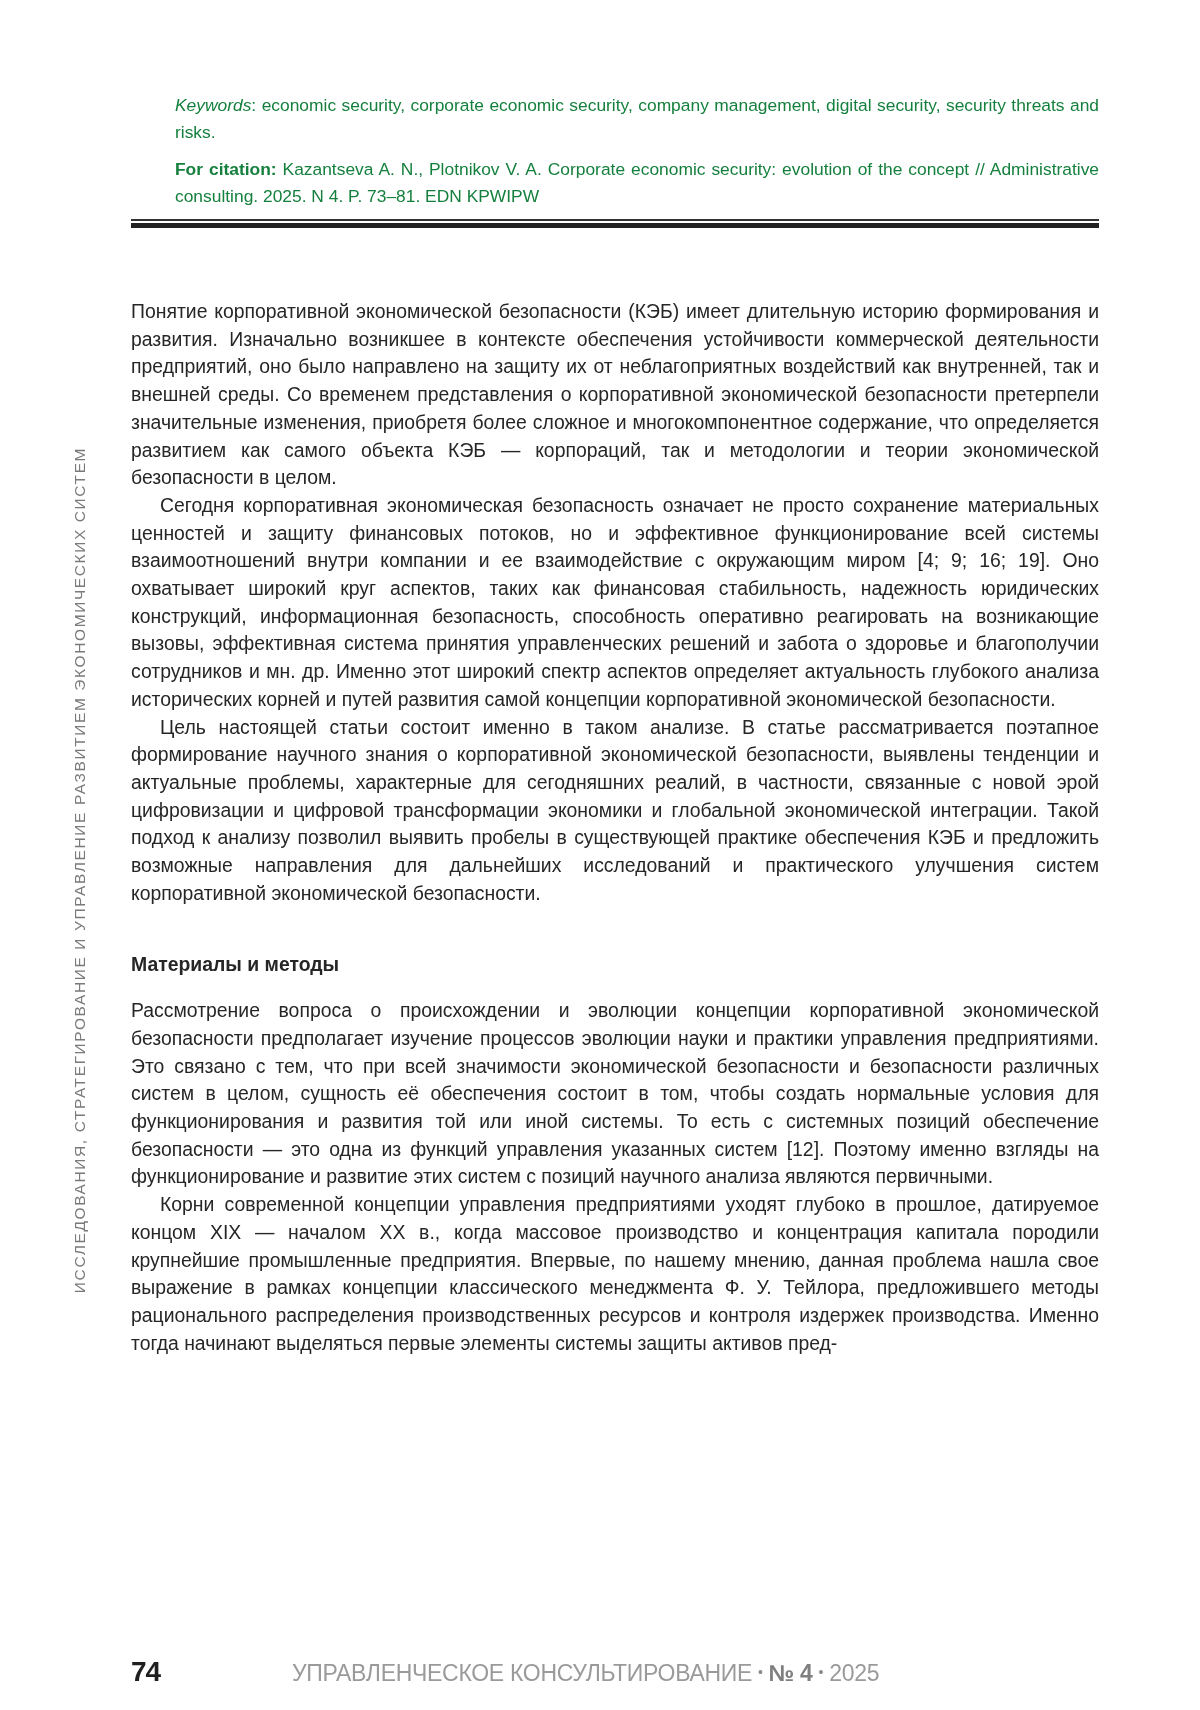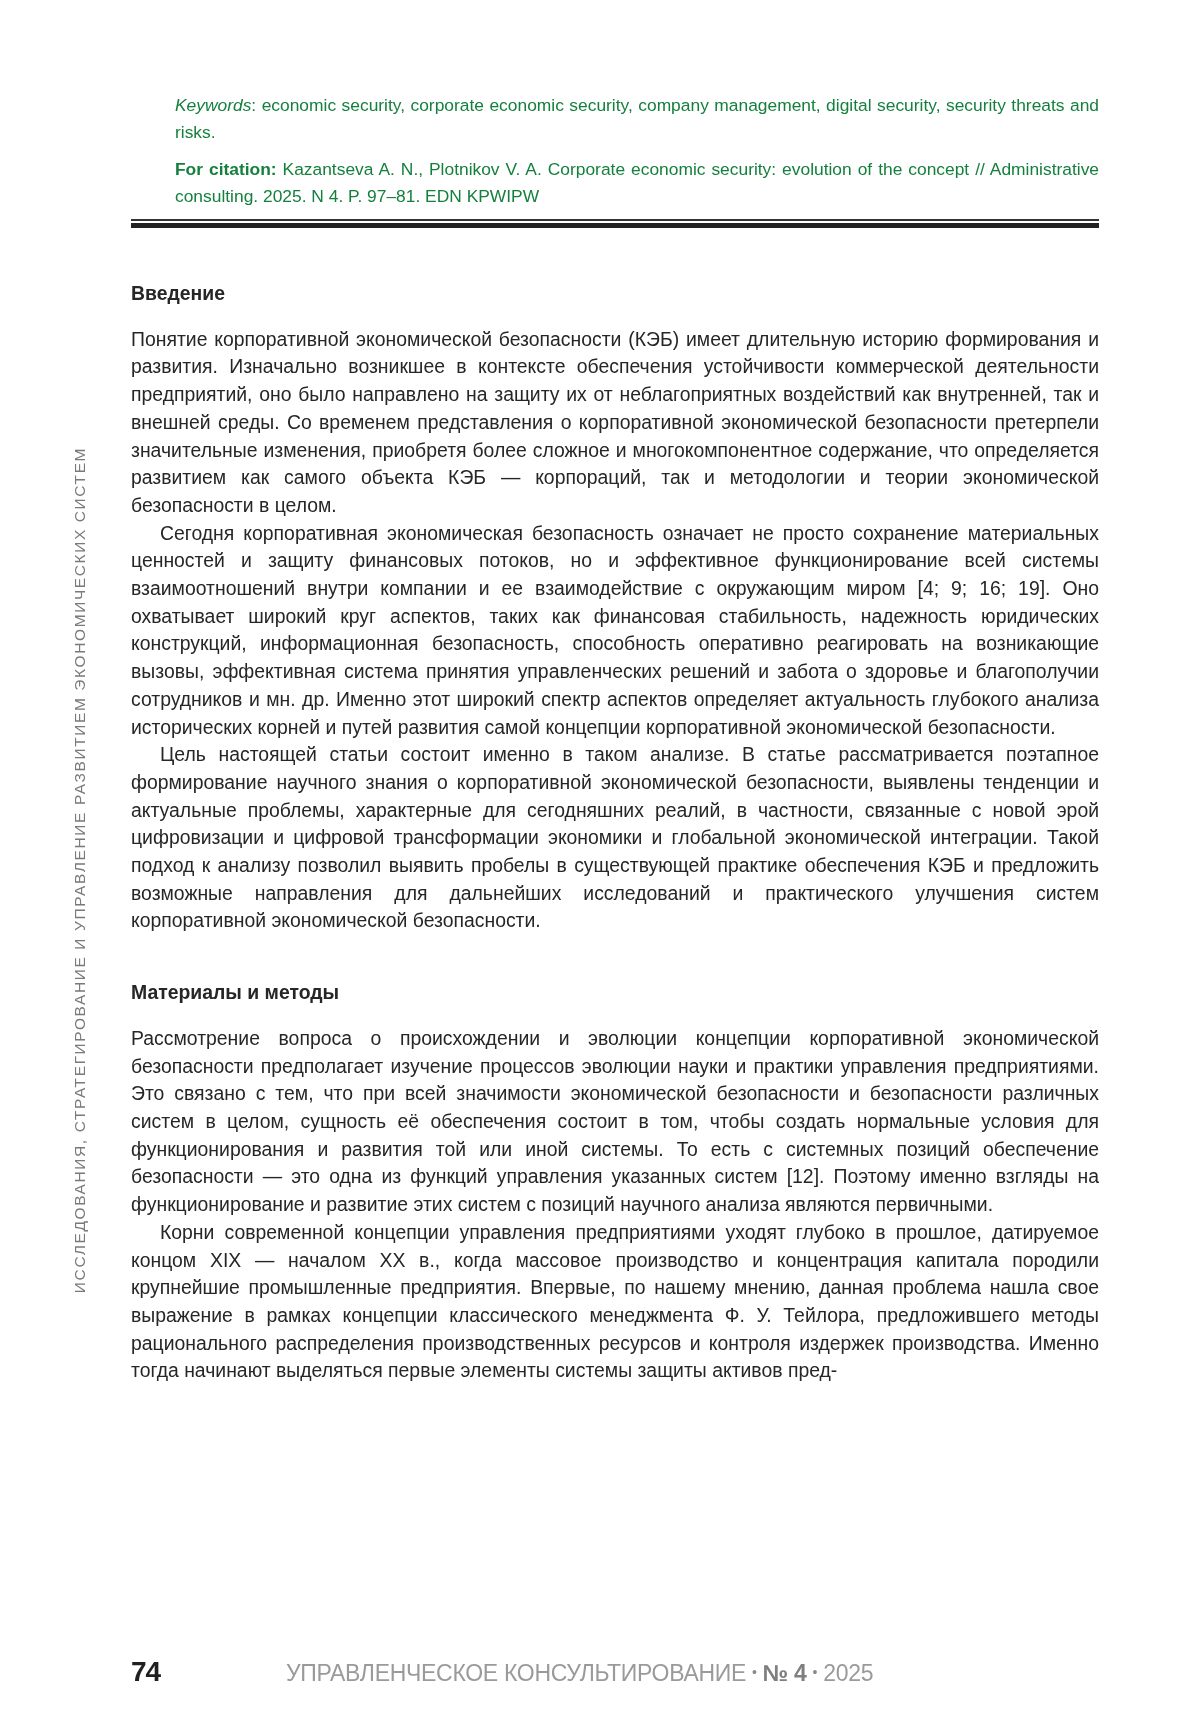--- a/index.html
+++ b/index.html
@@ -32,48 +32,47 @@
 
     .article { position: absolute; left: 0; top: 280px; width: 968px; font-size: 19.4px; line-height: 27.7px; color: #262626; }
     .section-title { font-weight: bold; font-size: 19.4px; margin: 0; line-height: 27.7px; }
     .para { margin: 0; text-align: justify; hyphens: manual; }
     .para.indent { text-indent: 29px; }
     .gap-after-title { height: 18px; }
     .gap-section { height: 44px; }
 
     .footer { position: absolute; left: 131px; top: 1632px; width: 968px; height: 40px; margin-top: 24px; }
     .page-number { position: absolute; left: 0; top: 0; font-size: 28px; font-weight: bold; color: #1f1f1f; letter-spacing: -1px; }
-    .journal-line { position: absolute; left: 155px; top: 4px; font-size: 23px; color: #9a9a9a; letter-spacing: -0.3px; white-space: nowrap; }
+    .journal-line { position: absolute; left: 161px; top: 4px; font-size: 23px; color: #9a9a9a; letter-spacing: -0.3px; white-space: nowrap; }
     .journal-line .bullet { font-size: 14px; vertical-align: 4px; margin: 0 6px; color: #8a8a8a; }
     .journal-line .issue { font-weight: bold; color: #7f7f7f; }
   </style>
 </head>
 <body>
 
 <div class="side-running-head">ИССЛЕДОВАНИЯ, СТРАТЕГИРОВАНИЕ И УПРАВЛЕНИЕ РАЗВИТИЕМ ЭКОНОМИЧЕСКИХ СИСТЕМ</div>
 
 <div class="content">
 
   <div class="meta-block">
     <p>
       <span class="kw-label">Keywords</span><span>: economic security, corporate economic security, company management, digital security, security threats and risks.</span>
     </p>
     <p class="citation">
-      <span class="cit-label">For citation:</span><span> Kazantseva A. N., Plotnikov V. A. Corporate economic security: evolution of the concept // Administrative consulting. 2025. N 4. P. 97–81. EDN KPWIPW</span>
+      <span class="cit-label">For citation:</span><span> Kazantseva A. N., Plotnikov V. A. Corporate economic security: evolution of the concept // Administrative consulting. 2025. N 4. P. 73–81. EDN KPWIPW</span>
     </p>
   </div>
 
   <div class="rule-wrap">
     <div class="rule-thin"></div>
     <div class="rule-gap"></div>
     <div class="rule-thick"></div>
   </div>
 
   <div class="article">
-    <h2 class="section-title">Введение</h2>
     <div class="gap-after-title"></div>
     <p class="para">Понятие корпоративной экономической безопасности (КЭБ) имеет длительную историю формирования и развития. Изначально возникшее в контексте обеспече­ния устойчивости коммерческой деятельности предприятий, оно было направлено на защиту их от неблагоприятных воздействий как внутренней, так и внешней среды. Со временем представления о корпоративной экономической безопасности претерпели значительные изменения, приобретя более сложное и многокомпонент­ное содержание, что определяется развитием как самого объекта КЭБ — корпо­раций, так и методологии и теории экономической безопасности в целом.</p>
     <p class="para indent">Сегодня корпоративная экономическая безопасность означает не просто сохра­нение материальных ценностей и защиту финансовых потоков, но и эффективное функционирование всей системы взаимоотношений внутри компании и ее взаимо­действие с окружающим миром [4; 9; 16; 19]. Оно охватывает широкий круг аспек­тов, таких как финансовая стабильность, надежность юридических конструкций, информационная безопасность, способность оперативно реагировать на возника­ющие вызовы, эффективная система принятия управленческих решений и забота о здоровье и благополучии сотрудников и мн. др. Именно этот широкий спектр аспектов определяет актуальность глубокого анализа исторических корней и путей развития самой концепции корпоративной экономической безопасности.</p>
     <p class="para indent">Цель настоящей статьи состоит именно в таком анализе. В статье рассматри­вается поэтапное формирование научного знания о корпоративной экономической безопасности, выявлены тенденции и актуальные проблемы, характерные для се­годняшних реалий, в частности, связанные с новой эрой цифровизации и цифровой трансформации экономики и глобальной экономической интеграции. Такой подход к анализу позволил выявить пробелы в существующей практике обеспечения КЭБ и предложить возможные направления для дальнейших исследований и практиче­ского улучшения систем корпоративной экономической безопасности.</p>
 
     <div class="gap-section"></div>
 
     <h2 class="section-title">Материалы и методы</h2>
     <div class="gap-after-title"></div>
     <p class="para">Рассмотрение вопроса о происхождении и эволюции концепции корпоративной экономической безопасности предполагает изучение процессов эволюции науки и практики управления предприятиями. Это связано с тем, что при всей значимости экономической безопасности и безопасности различных систем в целом, сущность её обеспечения состоит в том, чтобы создать нормальные условия для функциони­рования и развития той или иной системы. То есть с системных позиций обеспе­чение безопасности — это одна из функций управления указанных систем [12]. Поэтому именно взгляды на функционирование и развитие этих систем с позиций научного анализа являются первичными.</p>

